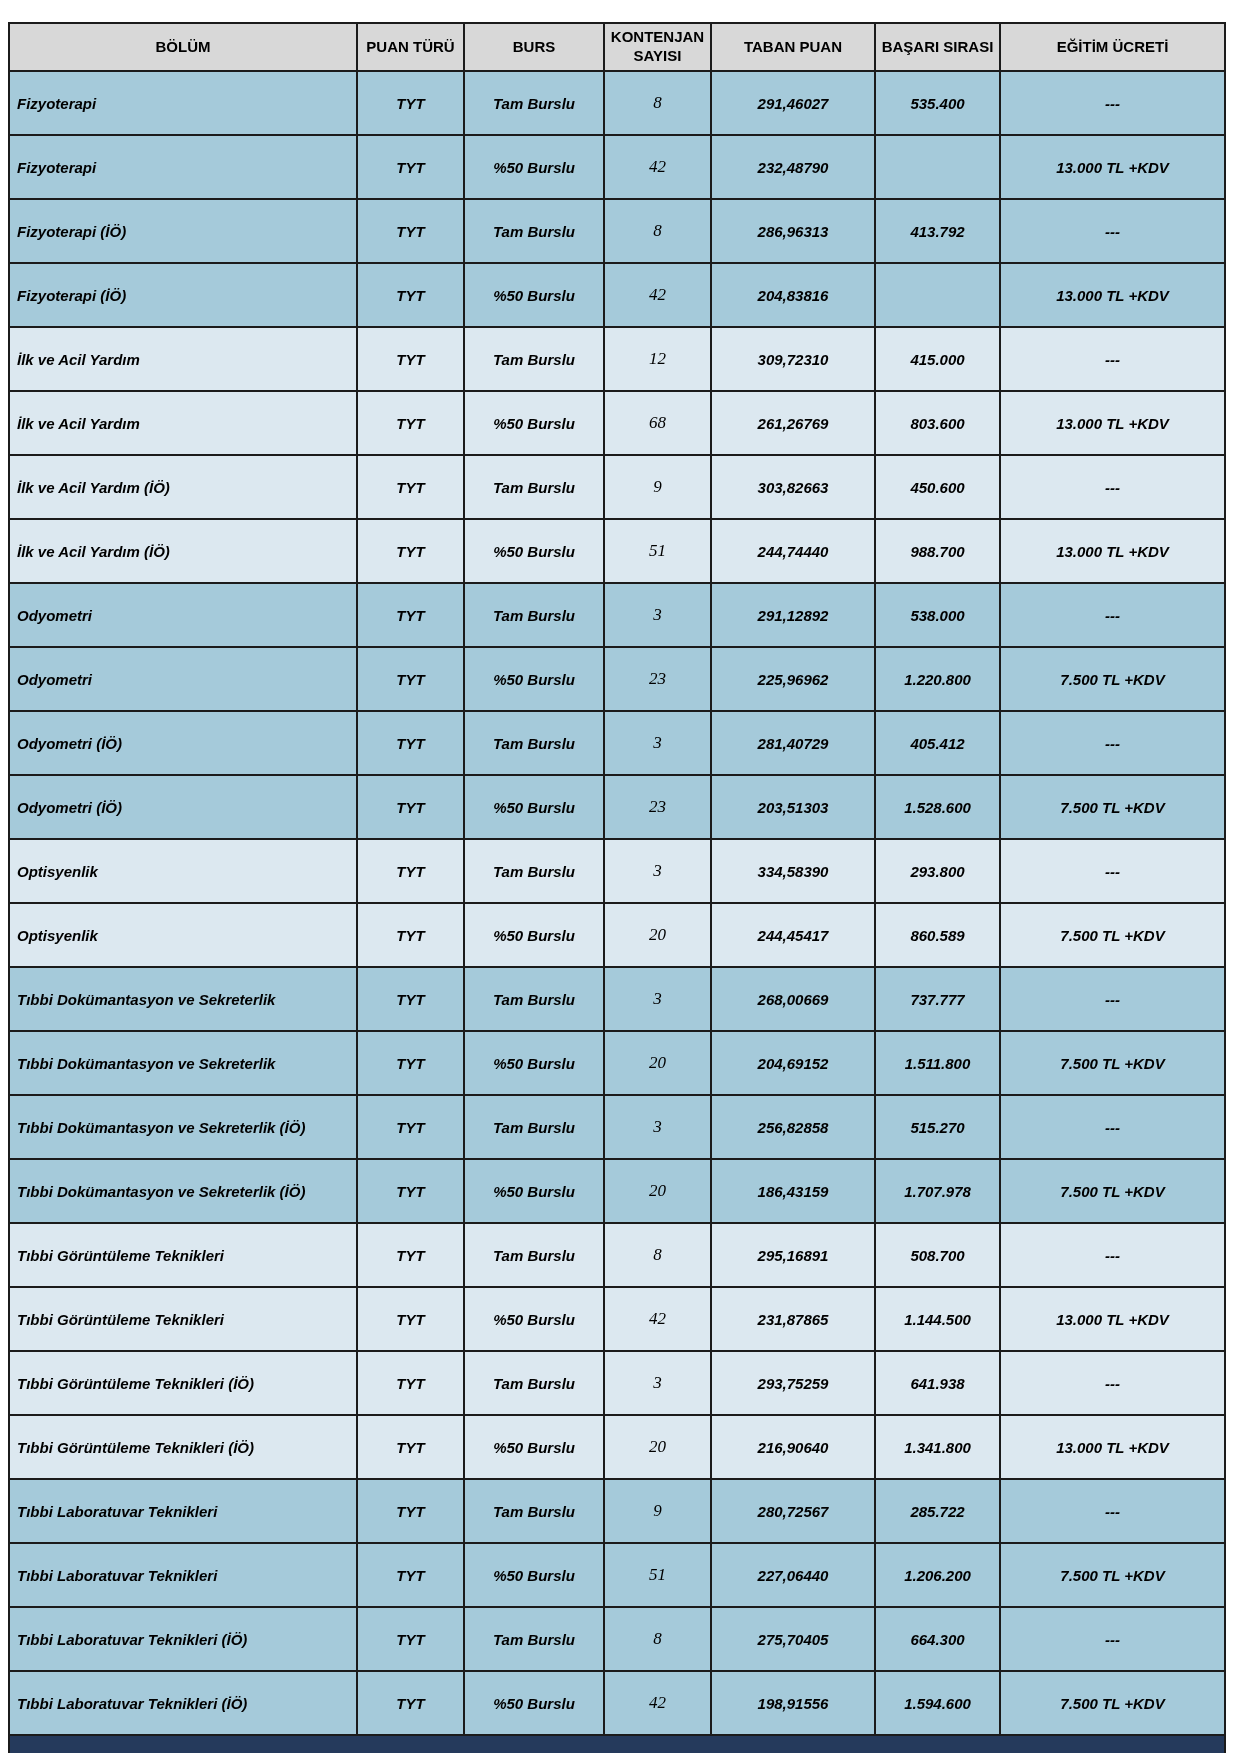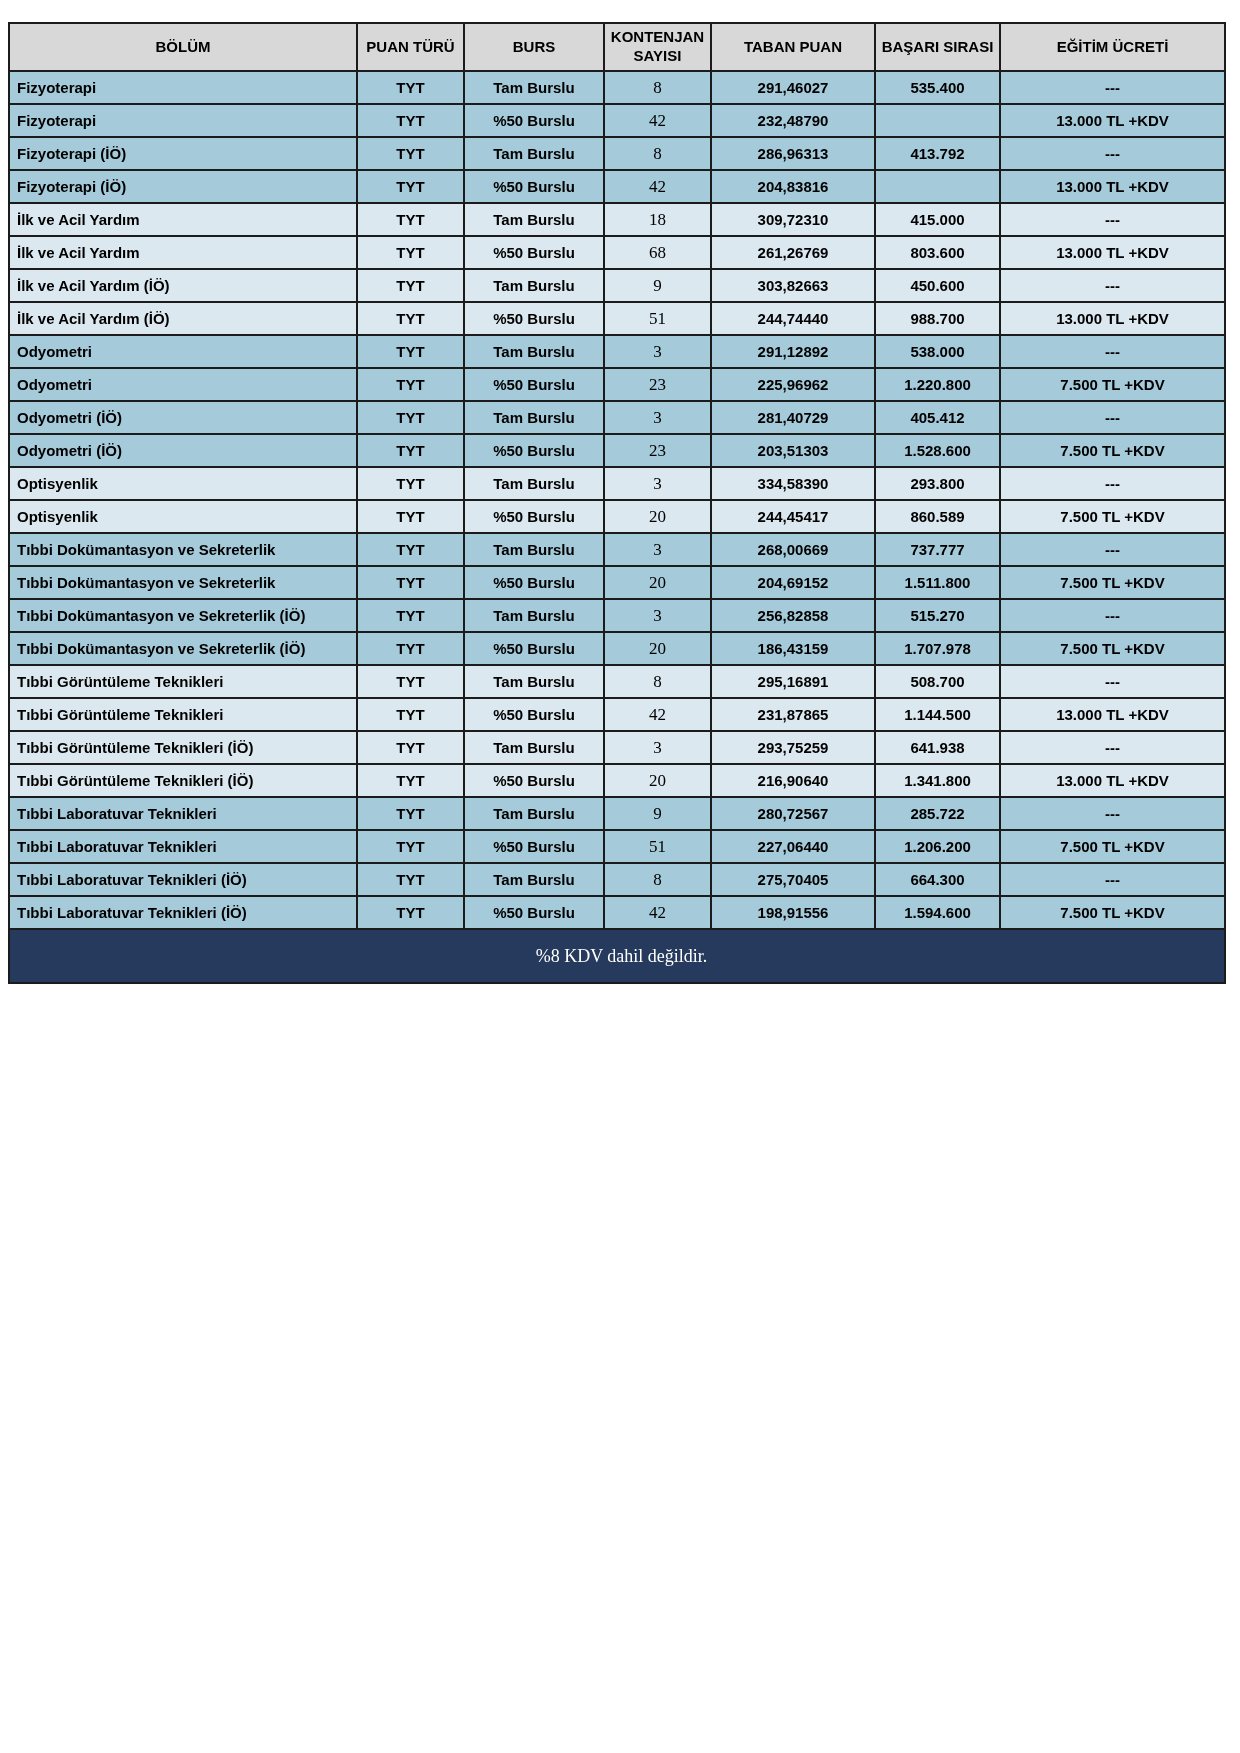--- a/index.html
+++ b/index.html
@@ -44,21 +44,21 @@
     font-size:15px;
     font-weight:bold;
     padding:2px 4px;
     overflow:hidden;
   }
   thead th{
     background:var(--header-bg);
     height:48px;
     line-height:1.25;
   }
-  tbody tr{height:33px;}
+  tbody tr{height:64px;font-style:italic;}
   tbody tr.dark td{background:var(--row-dark);}
   tbody tr.light td{background:var(--row-light);}
   td.cell-left{text-align:left;padding-left:7px;}
   td.serif-num{
     font-family:"Liberation Serif",serif;
     font-weight:normal;
     font-size:17px;
   }
   tfoot td{
     background:var(--footer-bg);
@@ -129,21 +129,21 @@
           <td>%50 Burslu</td>
           <td class="serif-num">42</td>
           <td>204,83816</td>
           <td></td>
           <td>13.000 TL +KDV</td>
         </tr>
         <tr class="light">
           <td class="cell-left">İlk ve Acil Yardım</td>
           <td>TYT</td>
           <td>Tam Burslu</td>
-          <td class="serif-num">18</td>
+          <td class="serif-num">12</td>
           <td>309,72310</td>
           <td>415.000</td>
           <td>---</td>
         </tr>
         <tr class="light">
           <td class="cell-left">İlk ve Acil Yardım</td>
           <td>TYT</td>
           <td>%50 Burslu</td>
           <td class="serif-num">68</td>
           <td>261,26769</td>

